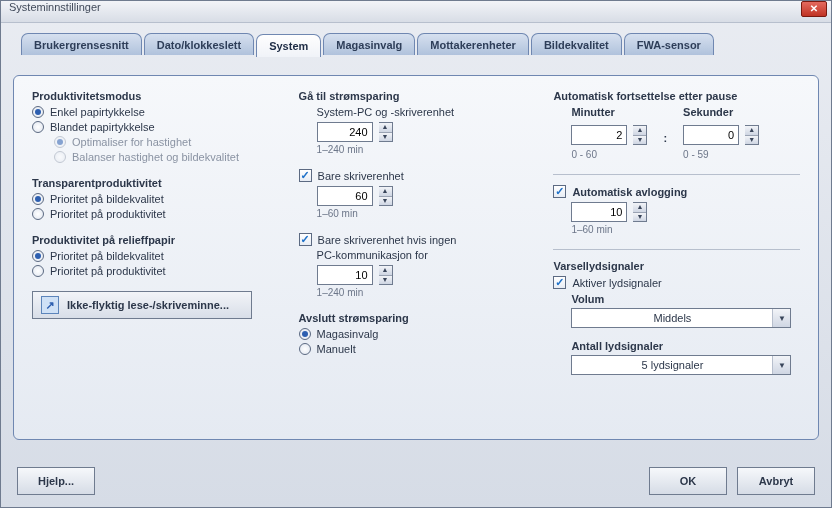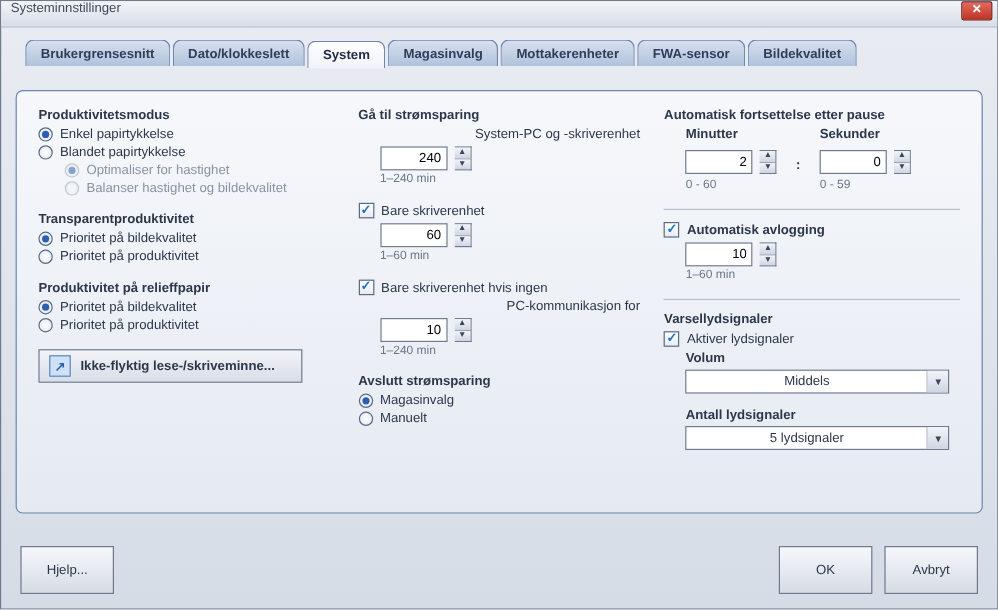--- a/index.html
+++ b/index.html
@@ -203,49 +203,49 @@
     display:flex;align-items:center;justify-content:center;
     font-size:8px;color:#3a465b;
   }
   .checkline-bold .lbl { font-weight: bold; text-align: center; }
   .indent { margin-left: 18px; }
   .footer {
     display:flex; align-items:center; justify-content:space-between;
     padding: 7px 4px 4px 4px;
   }
   .btn {
-    min-width: 78px; height: 40px;
+    min-width: 78px; height: 28px;
     border:1px solid #6f7b8f;
     background:linear-gradient(#f6f8fb,#d6dce6);
-    font-size:11px; font-weight:normal;
+    font-size:11px; font-weight:bold;
     color:#2c374a;
     padding:0 14px;
     cursor:pointer;
   }
   .btn-row{display:flex;gap:10px;}
-  .sm-lbl{color:#2c374a;text-align:right;}
+  .sm-lbl{color:#2c374a;}
 </style>
 </head>
 <body>
 
 <div class="window">
   <div class="titlebar">
     <span>Systeminnstillinger</span>
     <div class="close-btn">✕</div>
   </div>
 
   <div class="client">
     <div class="tabstrip">
       <div class="tab">Brukergrensesnitt</div>
       <div class="tab">Dato/klokkeslett</div>
       <div class="tab active">System</div>
       <div class="tab">Magasinvalg</div>
       <div class="tab">Mottakerenheter</div>
+      <div class="tab">Bildekvalitet</div>
       <div class="tab">FWA-sensor</div>
-      <div class="tab">Bildekvalitet</div>
     </div>
 
     <div class="tabpanel">
 
       <div class="col">
         <div class="group">
           <div class="section-title">Produktivitetsmodus</div>
           <div class="radio-line">
             <span class="radio selected"></span>
             <span class="sm-lbl">Enkel papirtykkelse</span>

